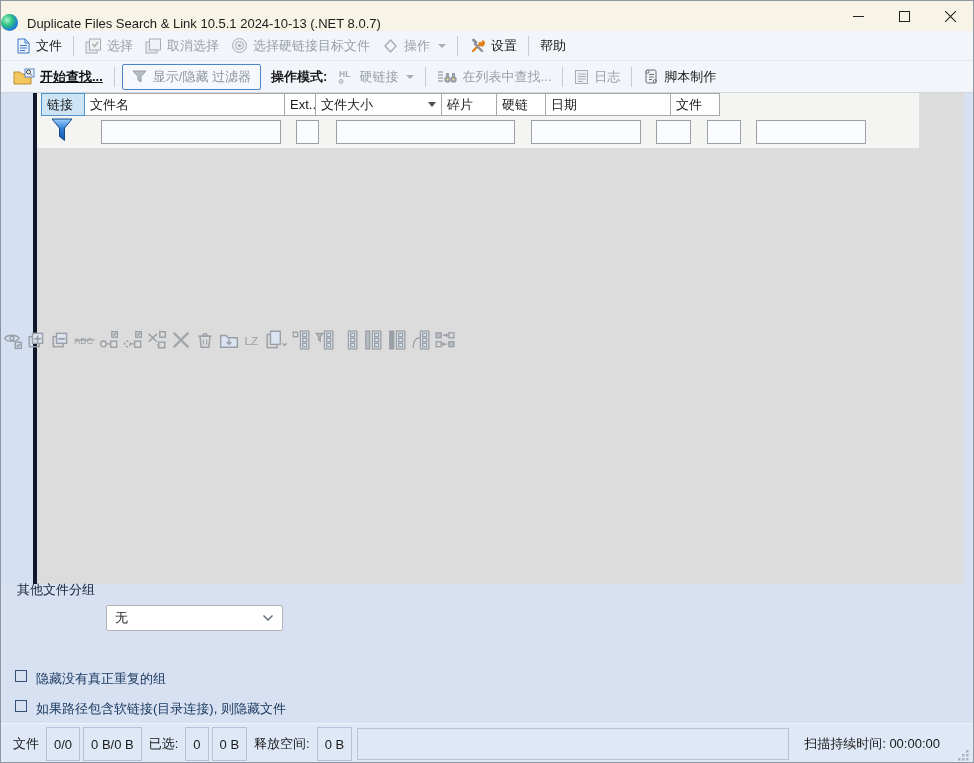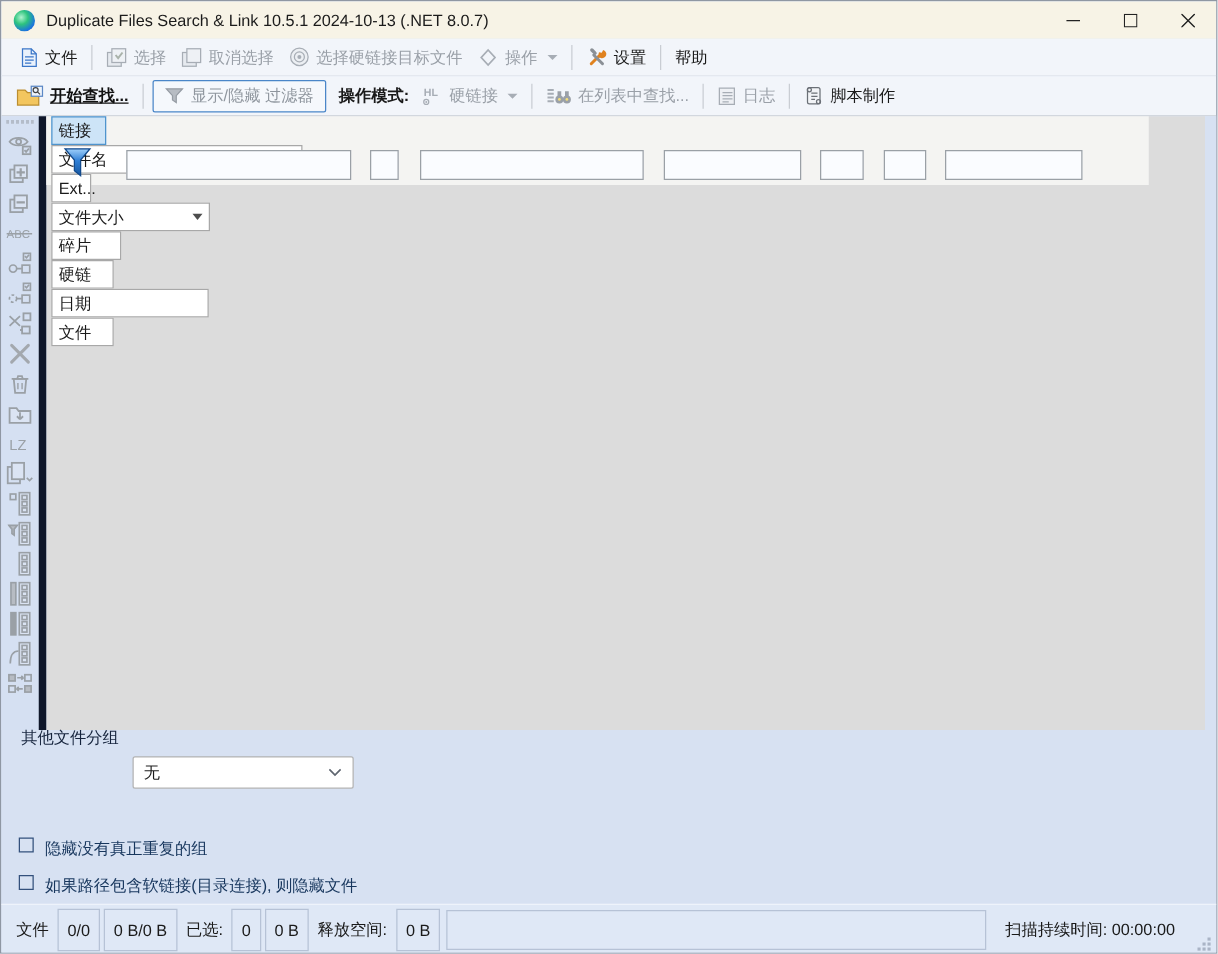--- a/index.html
+++ b/index.html
@@ -1,21 +1,21 @@
 <!DOCTYPE html>
 <html><head>
 <meta charset="utf-8">
 <style>
   * { margin:0; padding:0; box-sizing:border-box; }
   html,body { width:974px; height:763px; }
   body { font-family:"Liberation Sans","DejaVu Sans",sans-serif; font-size:13px; color:#1a1a1a; }
   .window { position:relative; width:974px; height:763px; background:#d7e1f2; border:1px solid #8f97a3; overflow:hidden; }
 
   
-  .titlebar { position:absolute; top:0; left:0; width:100%; height:30px; background:#f7f3e6; display:flex; align-items:center; padding-left:10px; }
+  .titlebar { position:absolute; top:0; left:0; width:100%; height:30px; background:#f7f3e6; display:flex; align-items:flex-end; }
   .appicon { width:17px; height:17px; border-radius:50%; background:radial-gradient(circle at 35% 35%, #aef3cf 0%, #2ec47e 35%, #1a74dd 72%, #0b3fa0 100%); margin-right:9px; flex:0 0 auto; }
   .apptitle { font-size:13px; color:#1b1b1b; white-space:nowrap; }
   .winbtns { margin-left:auto; display:flex; height:100%; }
   .winbtn { width:46px; height:100%; display:flex; align-items:center; justify-content:center; }
   .winbtn svg { display:block; }
 
   
   .menubar { position:absolute; top:30px; left:0; width:100%; height:30px; background:#f2f5fa; display:flex; align-items:center; padding-left:8px; border-bottom:1px solid #e4e8ef; }
   .toolbar2 { position:absolute; top:60px; left:0; width:100%; height:32px; background:#f2f5fa; display:flex; align-items:center; padding-left:6px; border-bottom:1px solid #d2d7de; }
   .tbitem { display:flex; align-items:center; gap:5px; padding:3px 6px; white-space:nowrap; }
@@ -23,32 +23,32 @@
   .sep { width:1px; height:20px; background:#c9cdd3; margin:0 5px; flex:0 0 auto; }
   .caret { width:0; height:0; border-left:4px solid transparent; border-right:4px solid transparent; border-top:4px solid #a7adb5; margin-left:3px; }
   .startbtn { font-weight:bold; text-decoration:underline; color:#111; }
   .filterbtn { border:1px solid #4a86c8; border-radius:2px; padding:3px 9px; display:flex; align-items:center; gap:6px; color:#8f969e; background:#f5f8fc; margin:0 2px; }
   .modelabel { font-weight:bold; padding:0 4px 0 8px; }
 
   
   .content { position:absolute; top:92px; left:0; width:974px; height:630px; background:#d7e1f2; }
   .graybg { position:absolute; left:36px; top:0; width:927px; height:491px; background:#dcdcdc; }
   .tablezone { position:absolute; left:36px; top:0; width:882px; height:55px; background:#f4f4f2; }
-  .headrow { position:absolute; left:4px; top:0; display:flex;flex-direction:column; }
+  .headrow { position:absolute; left:4px; top:0; display:flex; }
   .hcell { height:23px; background:#ffffff; border:1px solid #a8a8a8; margin-right:-1px; display:flex; align-items:center; padding:0 5px; font-size:13px; }
   .hcell.sel { background:#cde4f7; border:1px solid #4f94cd; z-index:2; }
   .c0{width:44px}.c1{width:201px}.c2{width:32px}.c3{width:199px}.c4{width:127px;justify-content:space-between}.c5{width:56px}.c6{width:50px}.c7{width:126px}.c8{width:50px}
   .sortarrow { width:0; height:0; border-left:4px solid transparent; border-right:4px solid transparent; border-top:5px solid #4d4d4d; }
   .filterfunnel { position:absolute; left:13px; top:24px; }
   .finput { position:absolute; top:27px; height:24px; background:#fafcff; border:1px solid #9aa0a6; font-size:12px; padding:0 4px; outline:none; }
   .fi-name{left:64px;width:180px}.fi-ext{left:259px;width:23px}.fi-path{left:299px;width:179px}
   .fi-size{left:494px;width:110px}.fi-frag{left:619px;width:35px}.fi-hard{left:670px;width:34px}.fi-date{left:719px;width:110px}
 
   
-  .sidebar { position:absolute; left:0; top:0; width:36px; height:491px; background:#d5e0f2; border-right:6px solid #0f172a; display:flex; flex-direction:column; align-items:center; padding-top:3px; }
+  .sidebar { position:absolute; left:0; top:0; width:36px; height:491px; background:#d5e0f2; border-right:4px solid #0f172a; display:flex; flex-direction:row; align-items:center; padding-top:3px; }
   .grip { width:22px; height:3px; background:repeating-linear-gradient(90deg,#b4bcc9 0 2px,transparent 2px 4px); margin-bottom:4px; }
   .sicon { width:24px; height:24px; display:flex; align-items:center; justify-content:center; flex:0 0 auto; }
   .sicon svg { display:block; }
 
   
   .grouplabel { position:absolute; left:16px; top:488px; font-size:13px; color:#15233c; }
   .combo { position:absolute; left:105px; top:512px; width:177px; height:26px; background:#ffffff; border:1px solid #b3b3b3; border-radius:2px; display:flex; align-items:center; padding:0 8px; }
   .combo .chev { margin-left:auto; }
   .checkrow { position:absolute; left:14px; display:flex; align-items:flex-start; gap:9px; color:#17365d; font-size:13px; }
   .ck1 { top:577px; } .ck2 { top:607px; }

